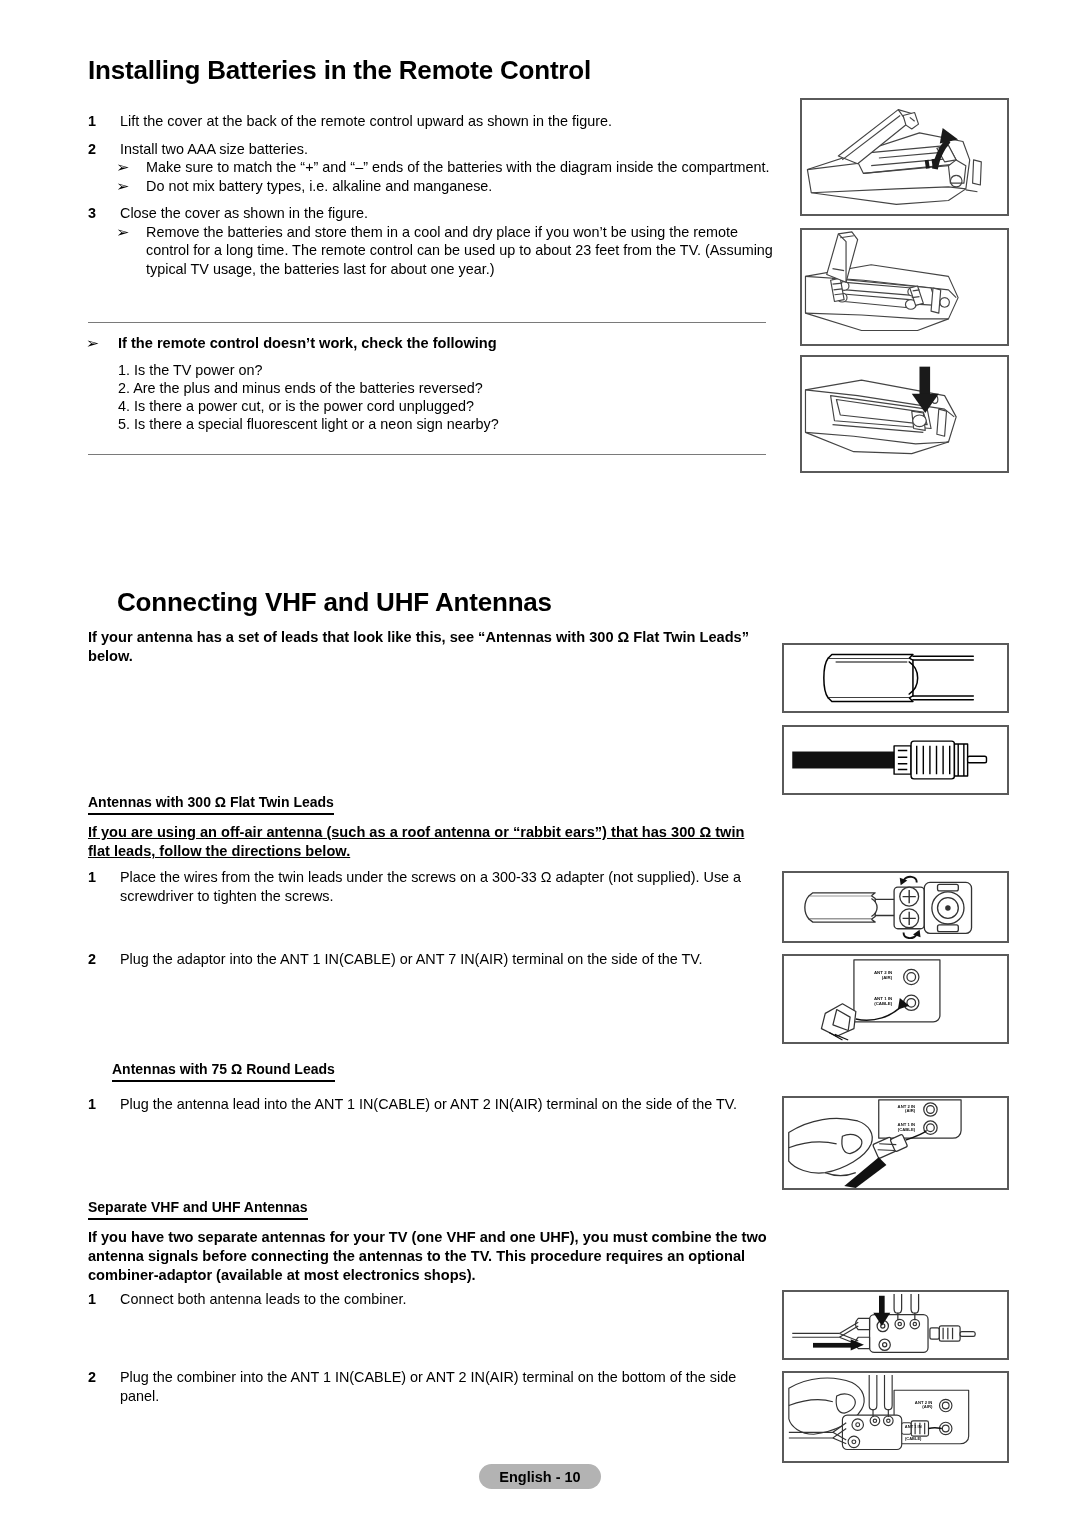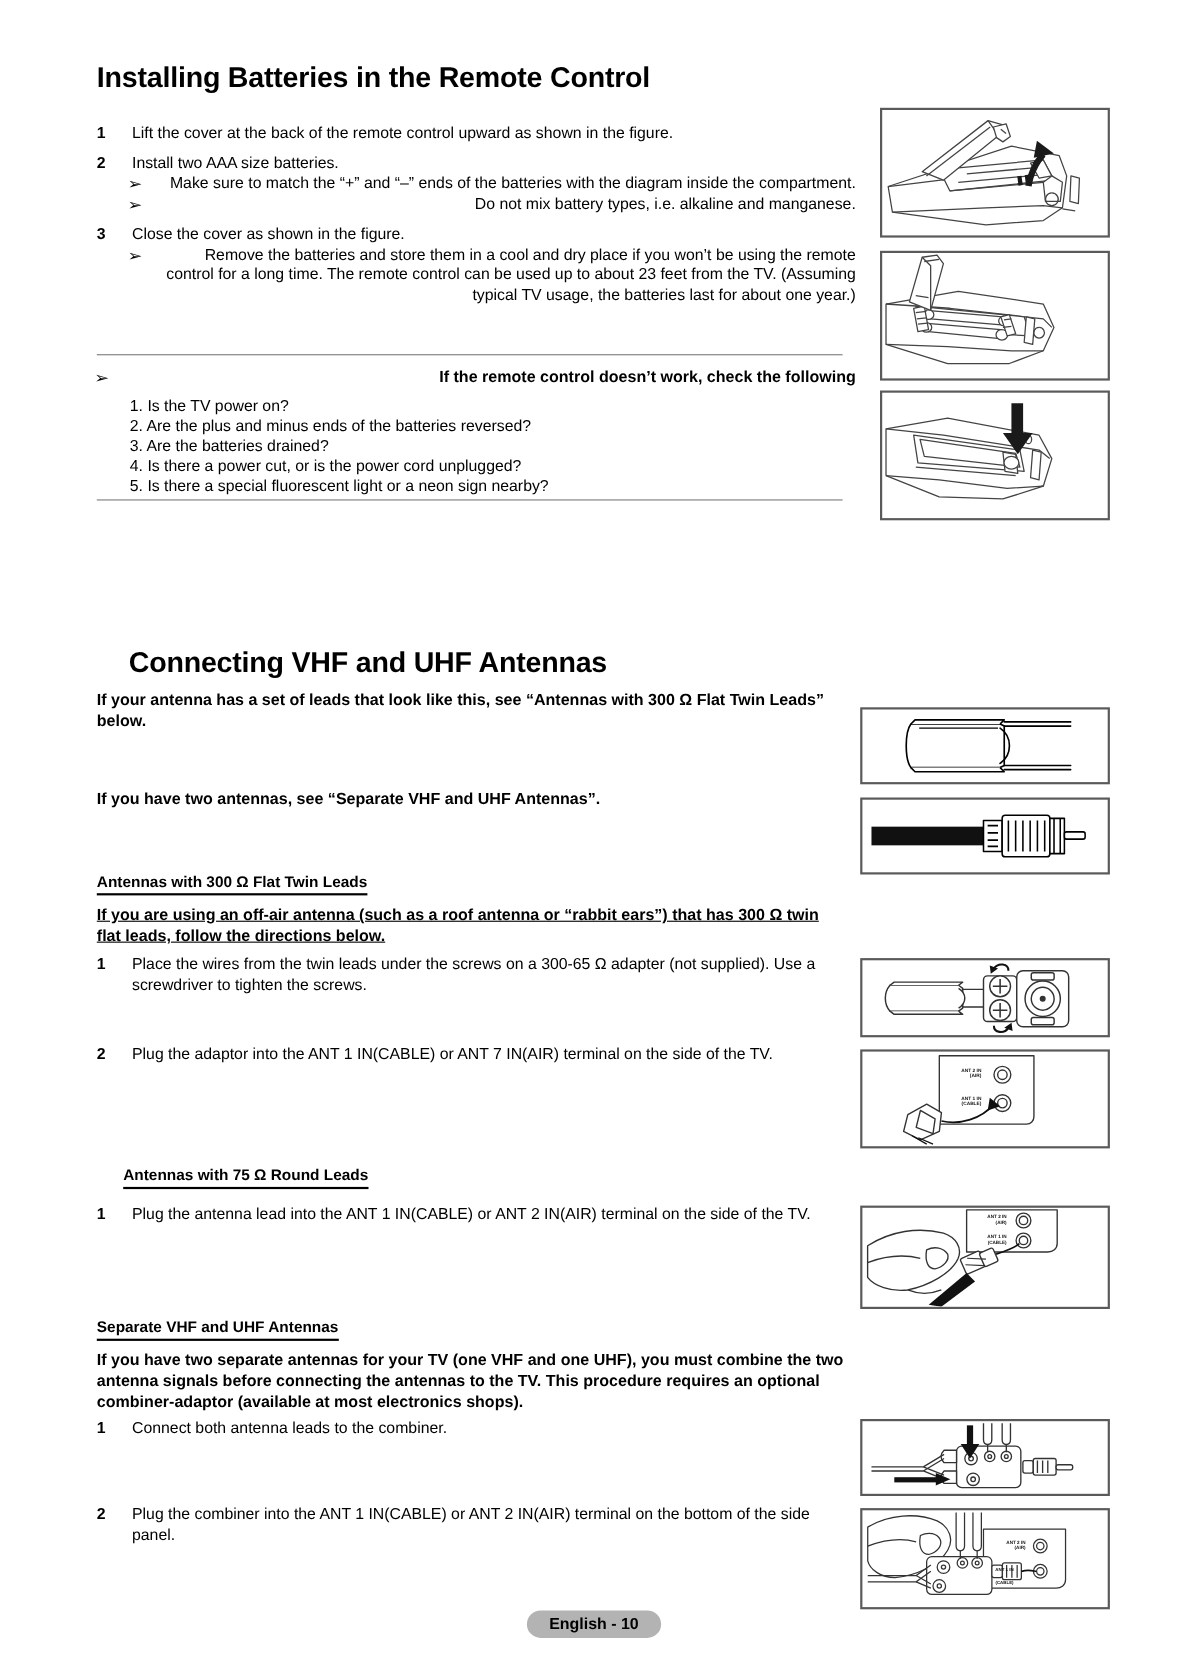--- a/index.html
+++ b/index.html
@@ -53,21 +53,21 @@
   }
   .step-body { flex: 1; }
 
   .bullet-row { display: flex; margin: 0; padding-left: 30px; }
   .bullet-glyph {
     flex: 0 0 28px;
     font-size: 14px;
     line-height: 18.5px;
     transform: scaleX(1.15);
   }
-  .bullet-body { flex: 1; text-align: right; }
+  .bullet-body { flex: 1; }
 
   .bullet-row.top { padding-left: 0px; }
   .bullet-row.top .bullet-glyph { flex: 0 0 30px; }
 
   hr.rule {
     border: none;
     border-top: 1.3px solid #7a7a7a;
     margin: 0;
     width: 678px;
   }
@@ -159,55 +159,53 @@
     <div class="bullet-row top">
       <div class="bullet-glyph">➢</div>
       <div class="bullet-body">
           <div class="bullet-text" style="font-weight:bold;font-size:14.6px;">If the remote control doesn’t work, check the following</div>
         </div>
     </div>
     <div style="height:8px;"></div>
     <div class="check-list">
       <div class="check-line">1. Is the TV power on?</div>
       <div class="check-line">2. Are the plus and minus ends of the batteries reversed?</div>
-      <div class="check-line">3. Are the batteries drained?</div>
       <div class="check-line">4. Is there a power cut, or is the power cord unplugged?</div>
       <div class="check-line">5. Is there a special fluorescent light or a neon sign nearby?</div>
     </div>
   </div>
 
   <div class="col-text" style="top:454px;">
     <hr class="rule">
   </div>
 
   <div class="col-text" style="top:588px;margin-left:29px;">
     <h1 class="section-title">Connecting VHF and UHF Antennas</h1>
   </div>
 
   <div class="col-text" style="top:628px; width:664px;">
     <p class="body bold">If your antenna has a set of leads that look like this, see “Antennas with 300 Ω Flat Twin Leads” below.</p>
   </div>
 
   <div class="col-text" style="top:718px; width:690px;">
-    <p class="body bold">If you have two antennas, see “Separate VHF and UHF Antennas”.</p>
   </div>
 
   <div class="col-text" style="top:793px;">
     <h2 class="sub-title">Antennas with 300 Ω Flat Twin Leads</h2>
   </div>
 
   <div class="col-text" style="top:823px; width:670px;text-decoration:underline;">
     <p class="body bold">If you are using an off-air antenna (such as a roof antenna or “rabbit ears”) that has 300 Ω twin flat leads, follow the directions below.</p>
   </div>
 
   <div class="col-text" style="top:868px; width:670px;">
     <div class="step">
       <div class="step-num">1</div>
       <div class="step-body">
-          <div class="num-text">Place the wires from the twin leads under the screws on a 300-65 Ω adapter (not supplied). Use a screwdriver to tighten the screws.</div>
+          <div class="num-text">Place the wires from the twin leads under the screws on a 300-33 Ω adapter (not supplied). Use a screwdriver to tighten the screws.</div>
         </div>
     </div>
   </div>
 
   <div class="col-text" style="top:950px; width:690px;">
     <div class="step">
       <div class="step-num">2</div>
       <div class="step-body">
           <div class="num-text">Plug the adaptor into the ANT 1 IN(CABLE) or ANT 7 IN(AIR) terminal on the side of the TV.</div>
         </div>

